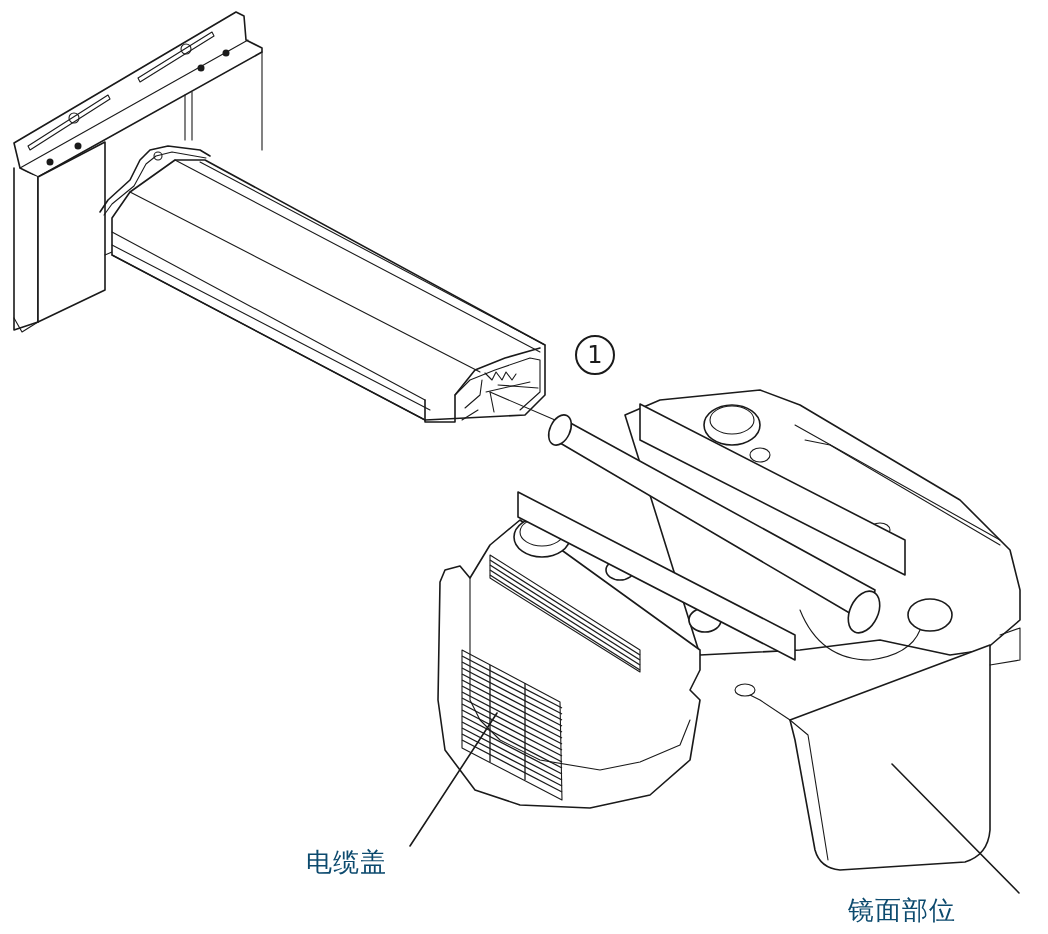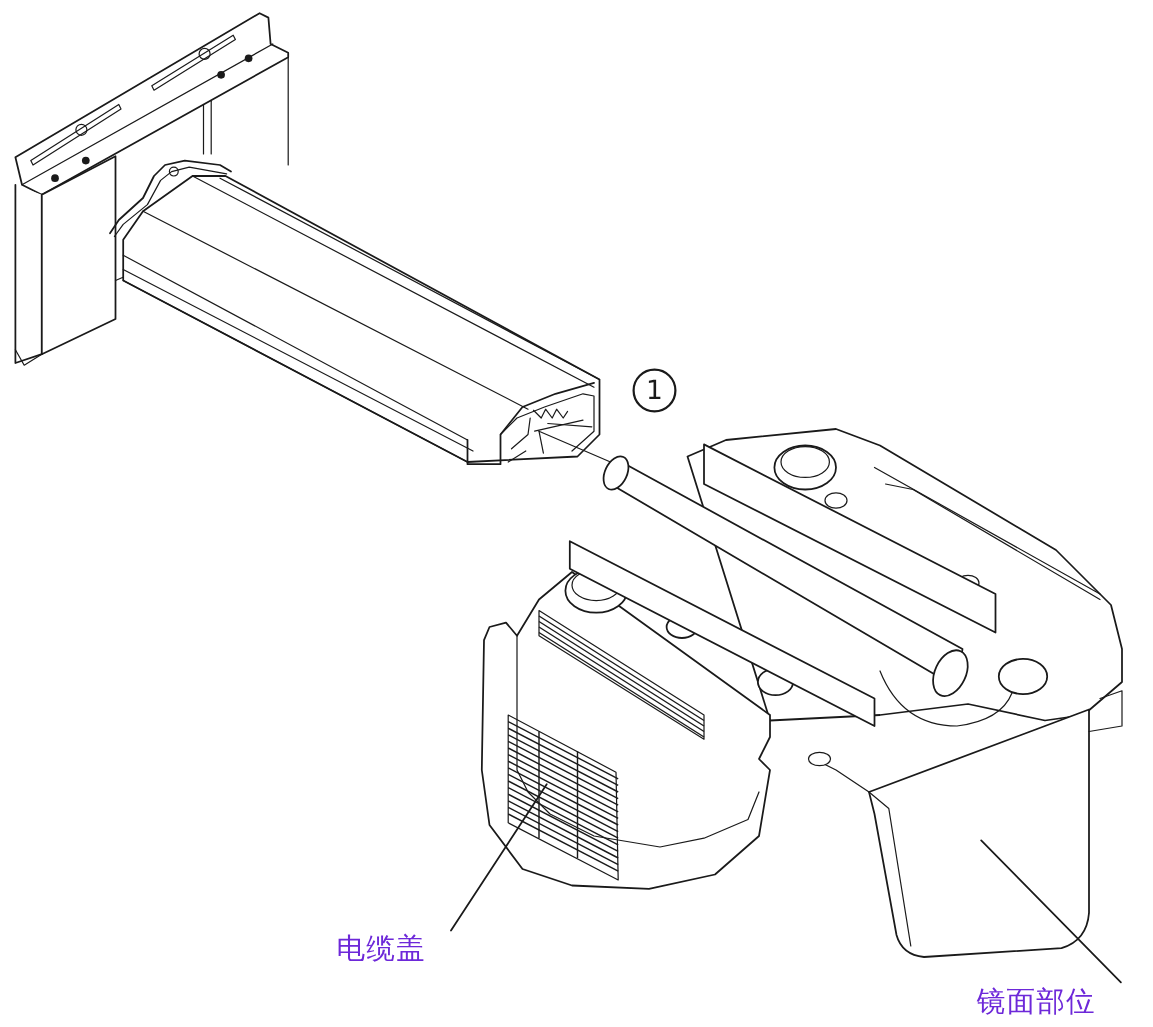--- a/index.html
+++ b/index.html
@@ -3,23 +3,23 @@
 <meta charset="utf-8">
 <style>
   html, body { margin: 0; padding: 0; background: #ffffff; }
   body { width: 1048px; height: 934px; position: relative; overflow: hidden;
          font-family: "DejaVu Sans", sans-serif; }
   #diagram { position: absolute; left: 0; top: 0; width: 1048px; height: 934px; }
   .ln { fill: none; stroke: #1a1a1a; stroke-width: 1.6; stroke-linejoin: round; stroke-linecap: round; }
   .ln-thin { fill: none; stroke: #1a1a1a; stroke-width: 1.1; stroke-linejoin: round; stroke-linecap: round; }
   .fill-w { fill: #ffffff; }
   .hatch { stroke: #1a1a1a; stroke-width: 1.3; }
-  .label { position: absolute; font-size: 26px; color: #6d28d9; letter-spacing: 1px; white-space: nowrap; }
+  .label { position: absolute; font-size: 26px; color: #0c4a6e; letter-spacing: 1px; white-space: nowrap; }
   #label-cable { left: 306px; top: 845px; }
-  #label-mirror { left: 888px; top: 893px; }
+  #label-mirror { left: 848px; top: 893px; }
   #step-num { position: absolute; left: 575px; top: 335px; width: 40px; height: 40px;
               border: 2px solid #1a1a1a; border-radius: 50%; box-sizing: border-box;
               font-size: 24px; line-height: 36px; text-align: center; color: #1a1a1a; }
 </style>
 </head>
 <body>
 
 <svg id="diagram" viewBox="0 0 1048 934" xmlns="http://www.w3.org/2000/svg">
 
   <g>

